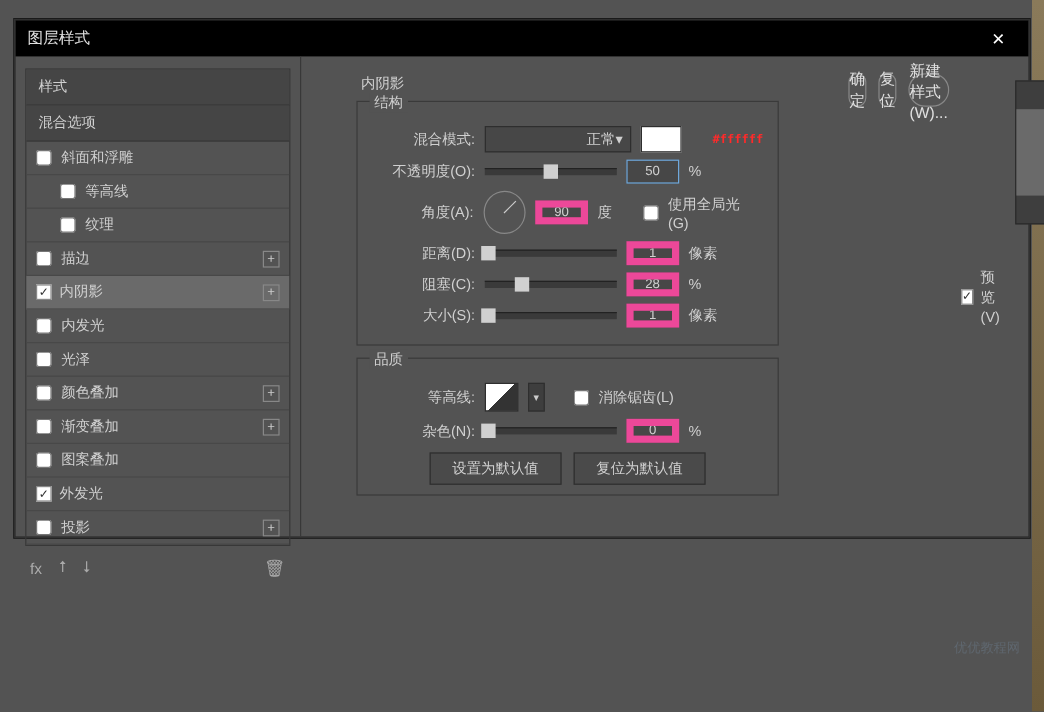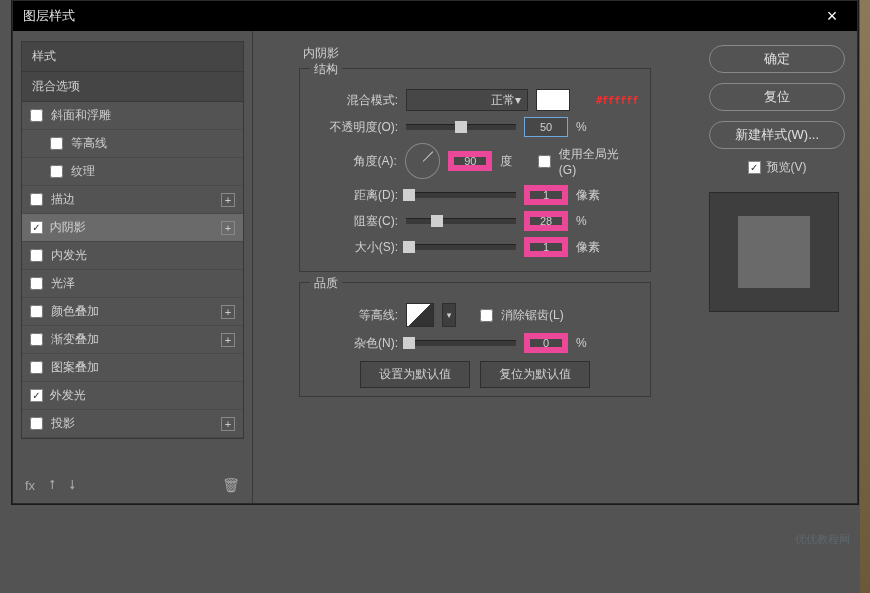--- a/index.html
+++ b/index.html
@@ -1,18 +1,18 @@
 <!DOCTYPE html>
 <html><head>
 <meta charset="utf-8">
 <style>
 * { box-sizing: border-box; margin: 0; padding: 0; font-family: "Microsoft YaHei", sans-serif; }
 body { background: #535353; width: 870px; height: 593px; overflow: hidden; position: relative; }
 .outer-frame { position: absolute; top: 0; right: 0; width: 10px; height: 593px; background: linear-gradient(#8a7a5a,#6b5a3a); }
-.dialog { position: absolute; left: 12px; top: 0; width: 846px; height: 504px; background: #535353; border: 1px solid #2a2a2a; box-shadow: 0 0 0 1px #1a1a1a; }
+.dialog { position: absolute; left: 12px; top: 16px; width: 846px; height: 432px; background: #535353; border: 1px solid #2a2a2a; box-shadow: 0 0 0 1px #1a1a1a; }
 .titlebar { height: 30px; background: #000; color: #e0e0e0; display: flex; align-items: center; padding: 0 10px; font-size: 13px; justify-content: space-between; }
 .close-x { color: #fff; font-size: 18px; cursor: pointer; width: 30px; text-align: center; }
 .body { display: flex; height: calc(100% - 30px); gap: 32px; }
 .sidebar { width: 244px; border-right: 1px solid #383838; display: flex; flex-direction: column; padding-top: 10px; }
 .style-list { border: 1px solid #383838; margin: 0 8px; flex: 0 0 auto; }
 .style-header { background: #454545; color: #d0d0d0; font-size: 12px; padding: 6px 10px; border-bottom: 1px solid #383838; }
 .style-item { display: flex; align-items: center; padding: 5px 8px; font-size: 12px; color: #d0d0d0; border-bottom: 1px solid #484848; position: relative; }
 .style-item.selected { background: #6a6a6a; }
 .style-item input[type=checkbox] { margin-right: 8px; width: 13px; height: 13px; }
 .style-item.indent { padding-left: 28px; }
@@ -33,21 +33,21 @@
 .slider-thumb { position: absolute; top: -4px; width: 12px; height: 12px; background: #d0d0d0; transform: translateX(-50%); }
 .num-input { width: 44px; height: 20px; background: #474747; border: 6px solid #ec4899; color: #d0d0d0; font-size: 11px; text-align: center; }
 .num-input.hl { border: 1px solid #6fa8dc; }
 .unit { width: 30px; }
 .angle-dial { width: 36px; height: 36px; border: 1px solid #888; border-radius: 50%; position: relative; }
 .angle-dial::after { content: ""; position: absolute; left: 50%; top: 50%; width: 14px; height: 1px; background: #ccc; transform-origin: left; transform: rotate(-45deg); }
 .contour-swatch { width: 28px; height: 24px; background: linear-gradient(135deg, #fff 50%, #333 50%); border: 1px solid #2e2e2e; }
 .drop-arrow { width: 14px; height: 24px; background: #3e3e3e; border: 1px solid #2e2e2e; display: flex; align-items: center; justify-content: center; font-size: 9px; color: #ccc; }
 .btn-row { display: flex; gap: 10px; margin-top: 8px; justify-content: center; }
 .flat-btn { background: #4a4a4a; border: 1px solid #2e2e2e; color: #d0d0d0; font-size: 12px; padding: 4px 18px; cursor: pointer; }
-.rightcol { width: 162px; padding: 14px 12px; display: flex; flex-direction: column; gap: 10px; }
+.rightcol { width: 162px; padding: 14px 12px; display: flex; flex-direction: row; gap: 10px; }
 .pill-btn { border: 1px solid #888; border-radius: 14px; height: 28px; display: flex; align-items: center; justify-content: center; color: #e0e0e0; font-size: 13px; cursor: pointer; background: #535353; }
 .preview-row { display: flex; align-items: center; gap: 6px; justify-content: center; color: #d0d0d0; font-size: 12px; }
 .preview-box { margin-top: 6px; width: 130px; height: 120px; background: #3e3e3e; border: 1px solid #2a2a2a; display: flex; align-items: center; justify-content: center; }
 .preview-inner { width: 72px; height: 72px; background: #6a6a6a; }
 .checkmark { background:#fff; border:1px solid #888; width:13px; height:13px; display:inline-flex; align-items:center; justify-content:center; font-size:10px; color:#333;}
 .watermark { position:absolute; right:20px; bottom:46px; color:#6a7a8a; font-size:11px; opacity:.5; text-align:center;}
 </style>
 </head>
 <body>
 

